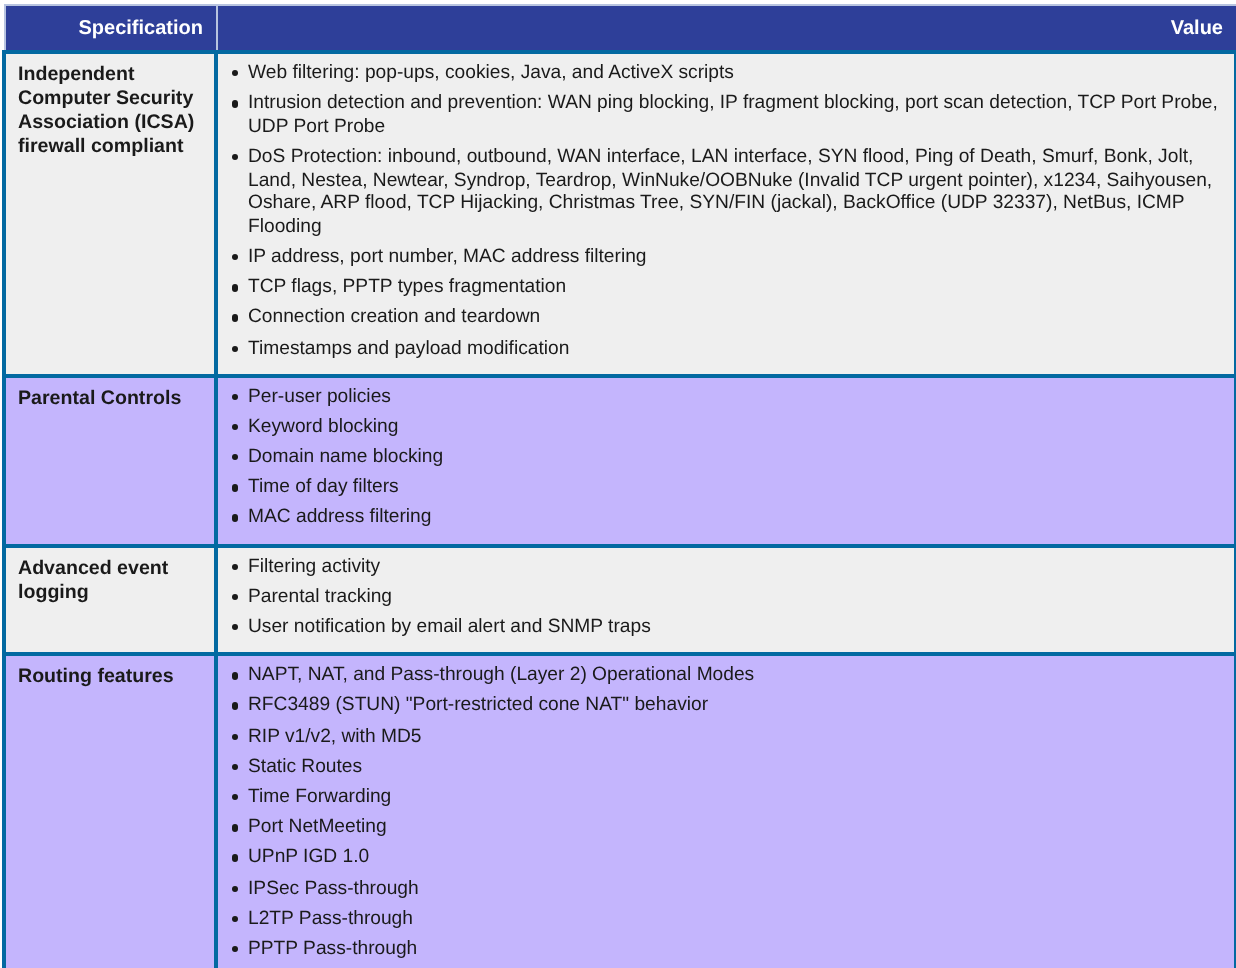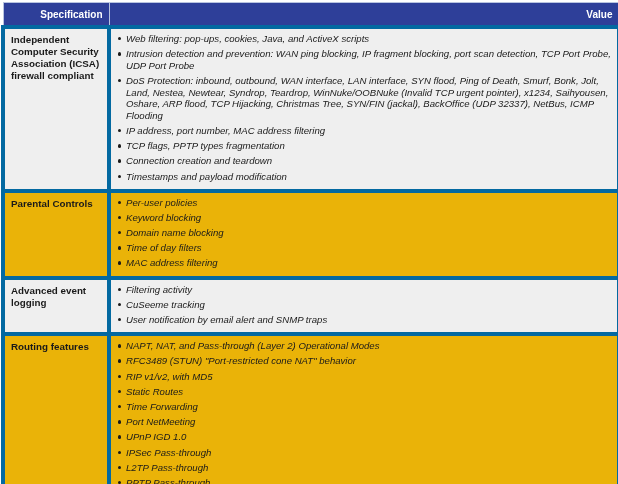--- a/index.html
+++ b/index.html
@@ -1,23 +1,23 @@
 <!DOCTYPE html>
 <html><head>
   <meta charset="utf-8">
   <style>
     html, body { margin: 0; padding: 0; background: #ffffff; }
     body { width: 618px; height: 484px; overflow: hidden; font-family: "Liberation Sans", sans-serif; font-size: 9.6px; color: #1a1a1a; }
     table.spec { border-collapse: collapse; width: 616px; margin: 2px 0 0 1px; table-layout: fixed; }
     table.spec th { background: #2e3f99; color: #ffffff; font-weight: bold; text-align: right; padding: 4px 6px 4px 6px; font-size: 10px; height: 14px; border: 1px solid #b8c4e0; }
-    table.spec td { vertical-align: top; border: 4px solid #0369a1; padding: 3px 6px 3px 6px; }
+    table.spec td { vertical-align: top; border: 2px solid #0369a1; padding: 3px 6px 3px 6px; }
     table.spec tr.alt td { background: #efefef; }
-    table.spec tr.plain td { background: #eab308; }
+    table.spec tr.plain td { background: #c4b5fd; }
     td.spec-name { font-weight: bold; font-size: 9.8px; line-height: 12px; padding-top: 5px !important; }
-    ul.vals { list-style: none; margin: 0; padding: 0; font-style: italic; }
+    ul.vals { list-style: none; margin: 0; padding: 0; }
     ul.vals li { position: relative; padding-left: 9px; margin: 1px 0 3.6px 0; line-height: 11.6px; }
     ul.vals li::before { content: ""; position: absolute; left: 1px; top: 4px; width: 3.4px; height: 3.4px; border-radius: 50%; background: #1a1a1a; }
     col.c1 { width: 106px; }
     col.c2 { width: 510px; }
   </style>
 </head>
 <body>
 
 <table class="spec">
   <colgroup>
@@ -55,21 +55,21 @@
           <li>Time of day filters</li>
           <li>MAC address filtering</li>
         </ul>
       </td>
     </tr>
     <tr class="alt">
       <td class="spec-name">Advanced event logging</td>
       <td>
         <ul class="vals">
           <li>Filtering activity</li>
-          <li>CuSeeme tracking</li>
+          <li>Parental tracking</li>
           <li>User notification by email alert and SNMP traps</li>
         </ul>
       </td>
     </tr>
     <tr class="plain">
       <td class="spec-name">Routing features</td>
       <td>
         <ul class="vals">
           <li>NAPT, NAT, and Pass-through (Layer 2) Operational Modes</li>
           <li>RFC3489 (STUN) "Port-restricted cone NAT" behavior</li>

